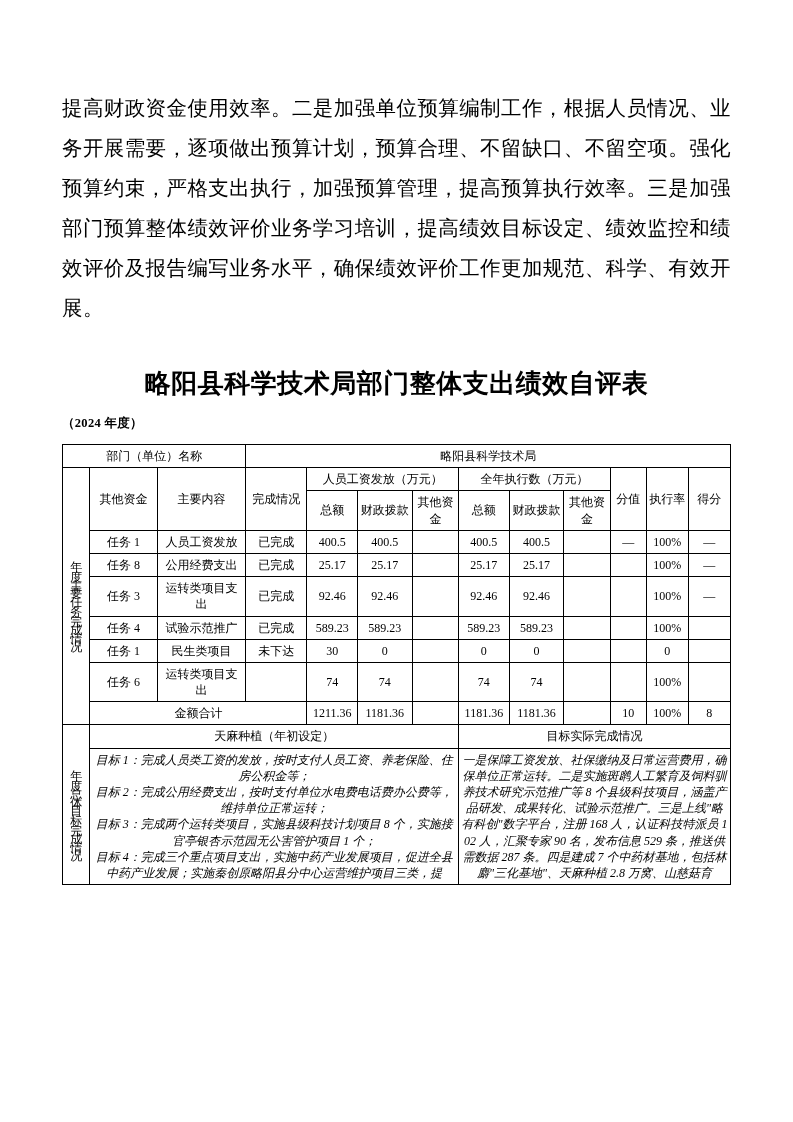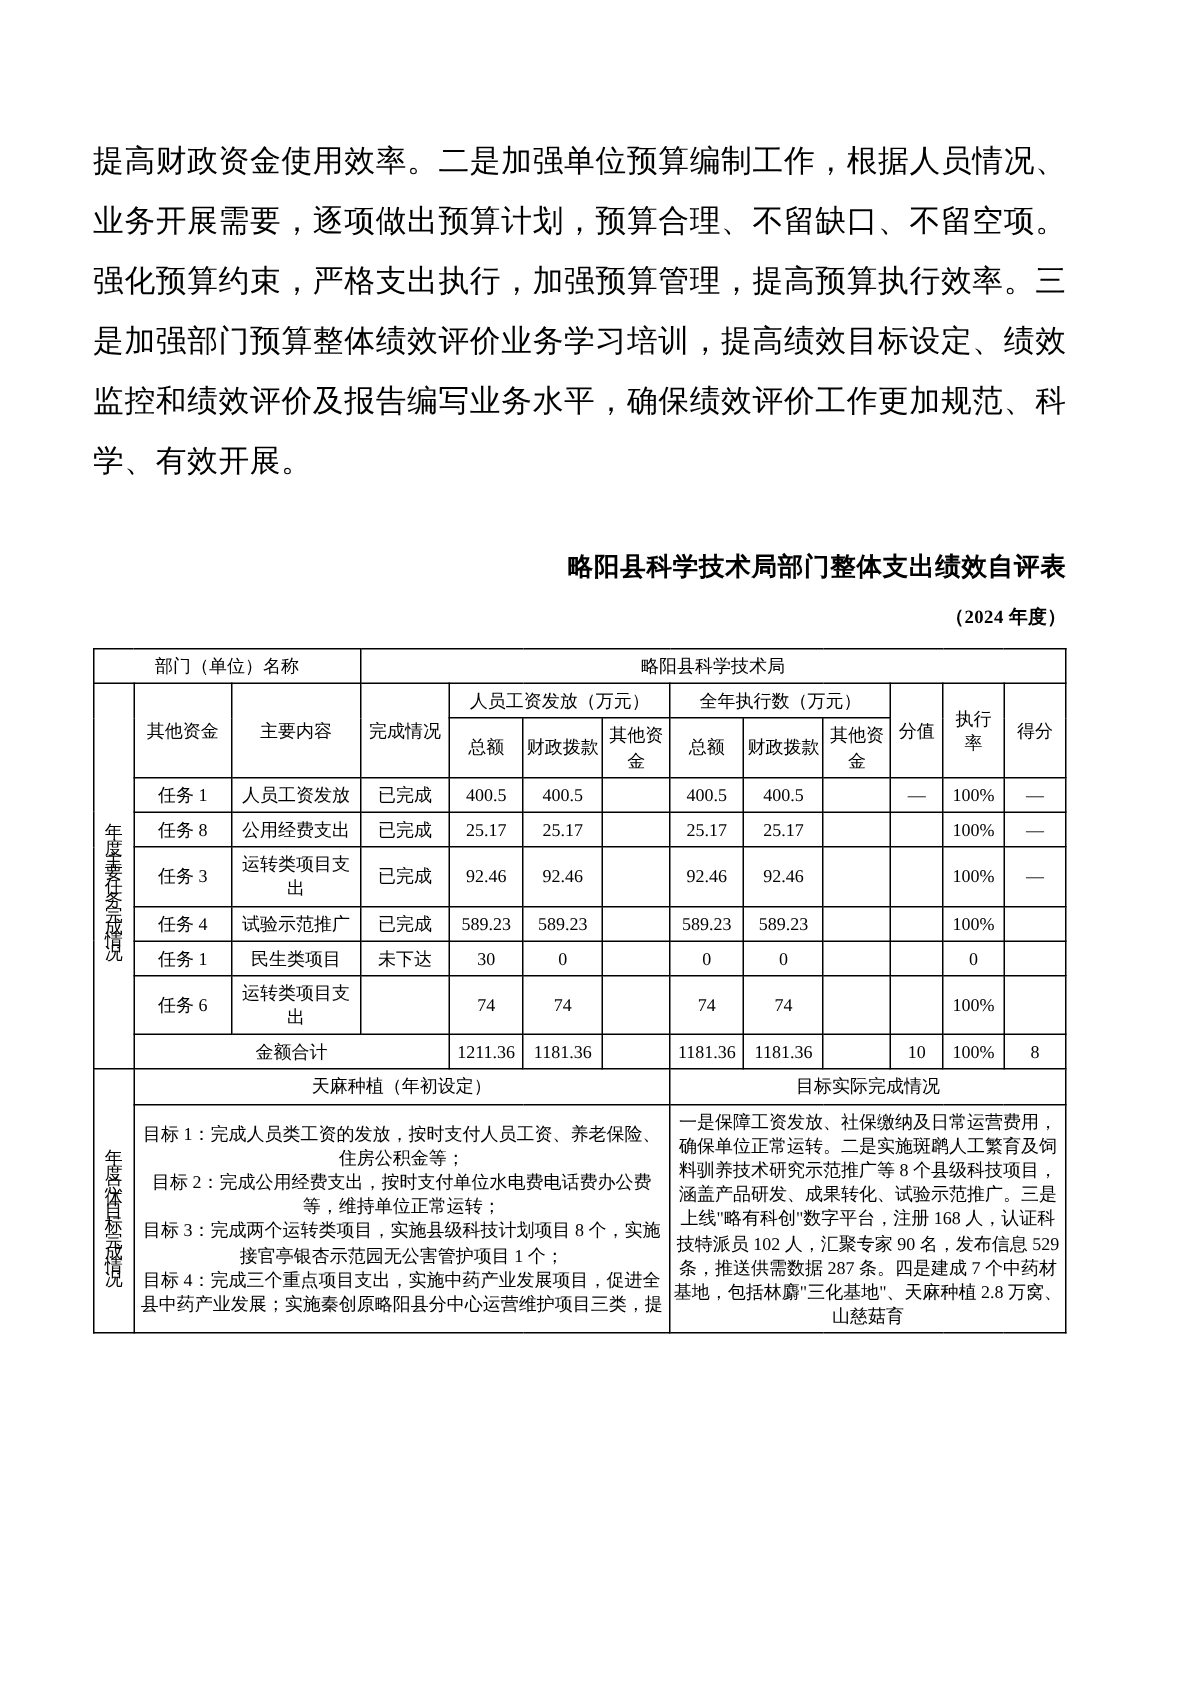--- a/index.html
+++ b/index.html
@@ -12,41 +12,41 @@
     height: 1122px;
     font-family: "Liberation Serif", "DejaVu Serif", serif;
     color: #000000;
     position: relative;
     overflow: hidden;
   }
   .page {
     width: 793px;
     height: 1122px;
     box-sizing: border-box;
-    padding: 88px 82px 40px 62px;
+    padding: 88px 62px 40px 62px;
     position: relative;
   }
   .para {
     font-size: 20.5px;
     line-height: 40px;
     text-align: justify;
     text-justify: inter-ideograph;
     letter-spacing: 0.4px;
     margin: 0 0 4px 0;
   }
   .doc-title {
-    text-align: right;
+    text-align: center;
     font-family: "Liberation Sans", "DejaVu Sans", sans-serif;
     font-weight: bold;
-    font-size: 17px;
+    font-size: 26px;
     letter-spacing: 0.5px;
     margin: 38px 0 14px 0;
   }
   .doc-subtitle {
-    text-align: right;
+    text-align: left;
     font-size: 12.5px;
     font-weight: bold;
     margin: 0 0 12px 0;
     letter-spacing: 0.3px;
   }
   table.main {
     border-collapse: collapse;
     width: 100%;
     table-layout: fixed;
   }
@@ -69,20 +69,21 @@
   td.vlabel span {
     display: block;
   }
   .nowrapnum { white-space: nowrap; }
   .goal-cell {
     vertical-align: top;
     text-align: left;
     font-size: 11.6px;
     line-height: 1.62;
     padding: 4px 5px;
+    font-style: italic;
   }
   .goal-cell p { margin: 0; text-indent: 0; }
   .hdr { font-size: 12px; }
 </style>
 </head>
 <body>
 
 <div class="page">
 
   <div class="para">提高财政资金使用效率。二是加强单位预算编制工作，根据人员情况、业务开展需要，逐项做出预算计划，预算合理、不留缺口、不留空项。强化预算约束，严格支出执行，加强预算管理，提高预算执行效率。三是加强部门预算整体绩效评价业务学习培训，提高绩效目标设定、绩效监控和绩效评价及报告编写业务水平，确保绩效评价工作更加规范、科学、有效开展。</div>

